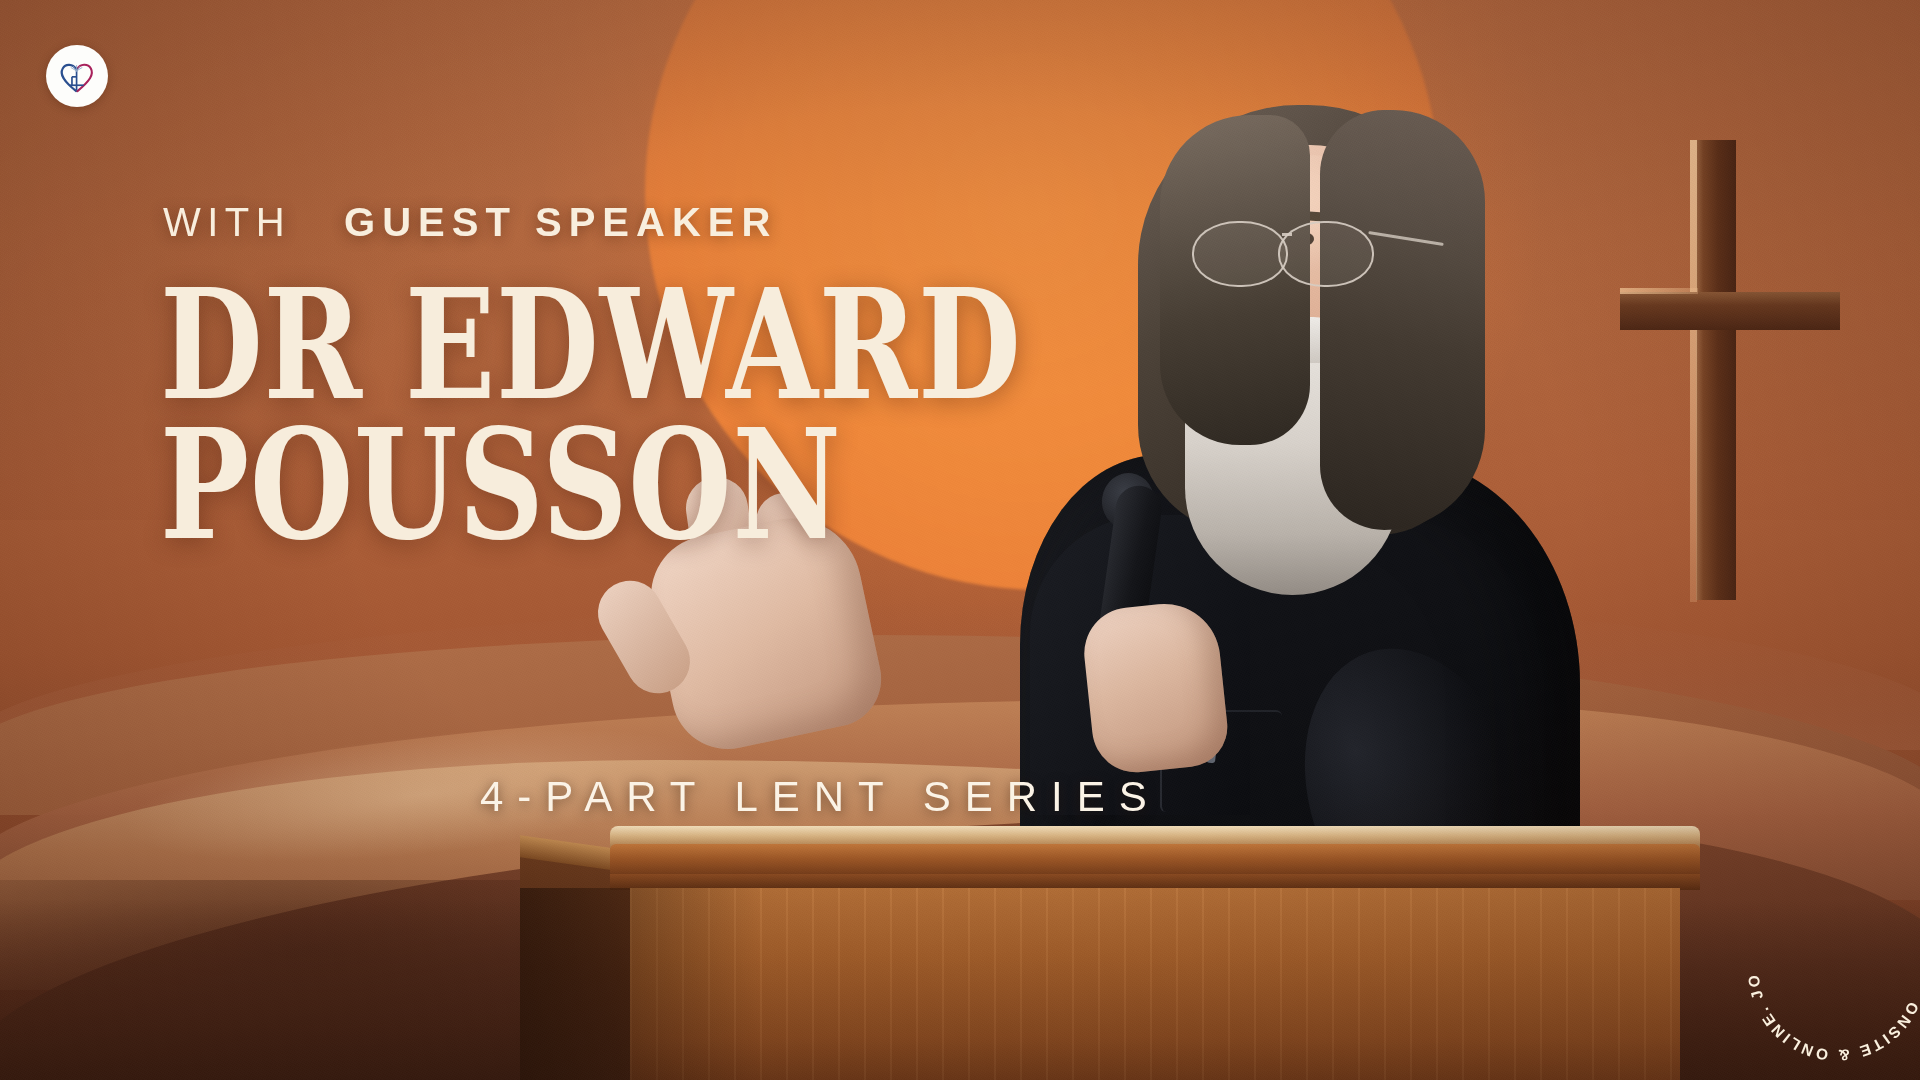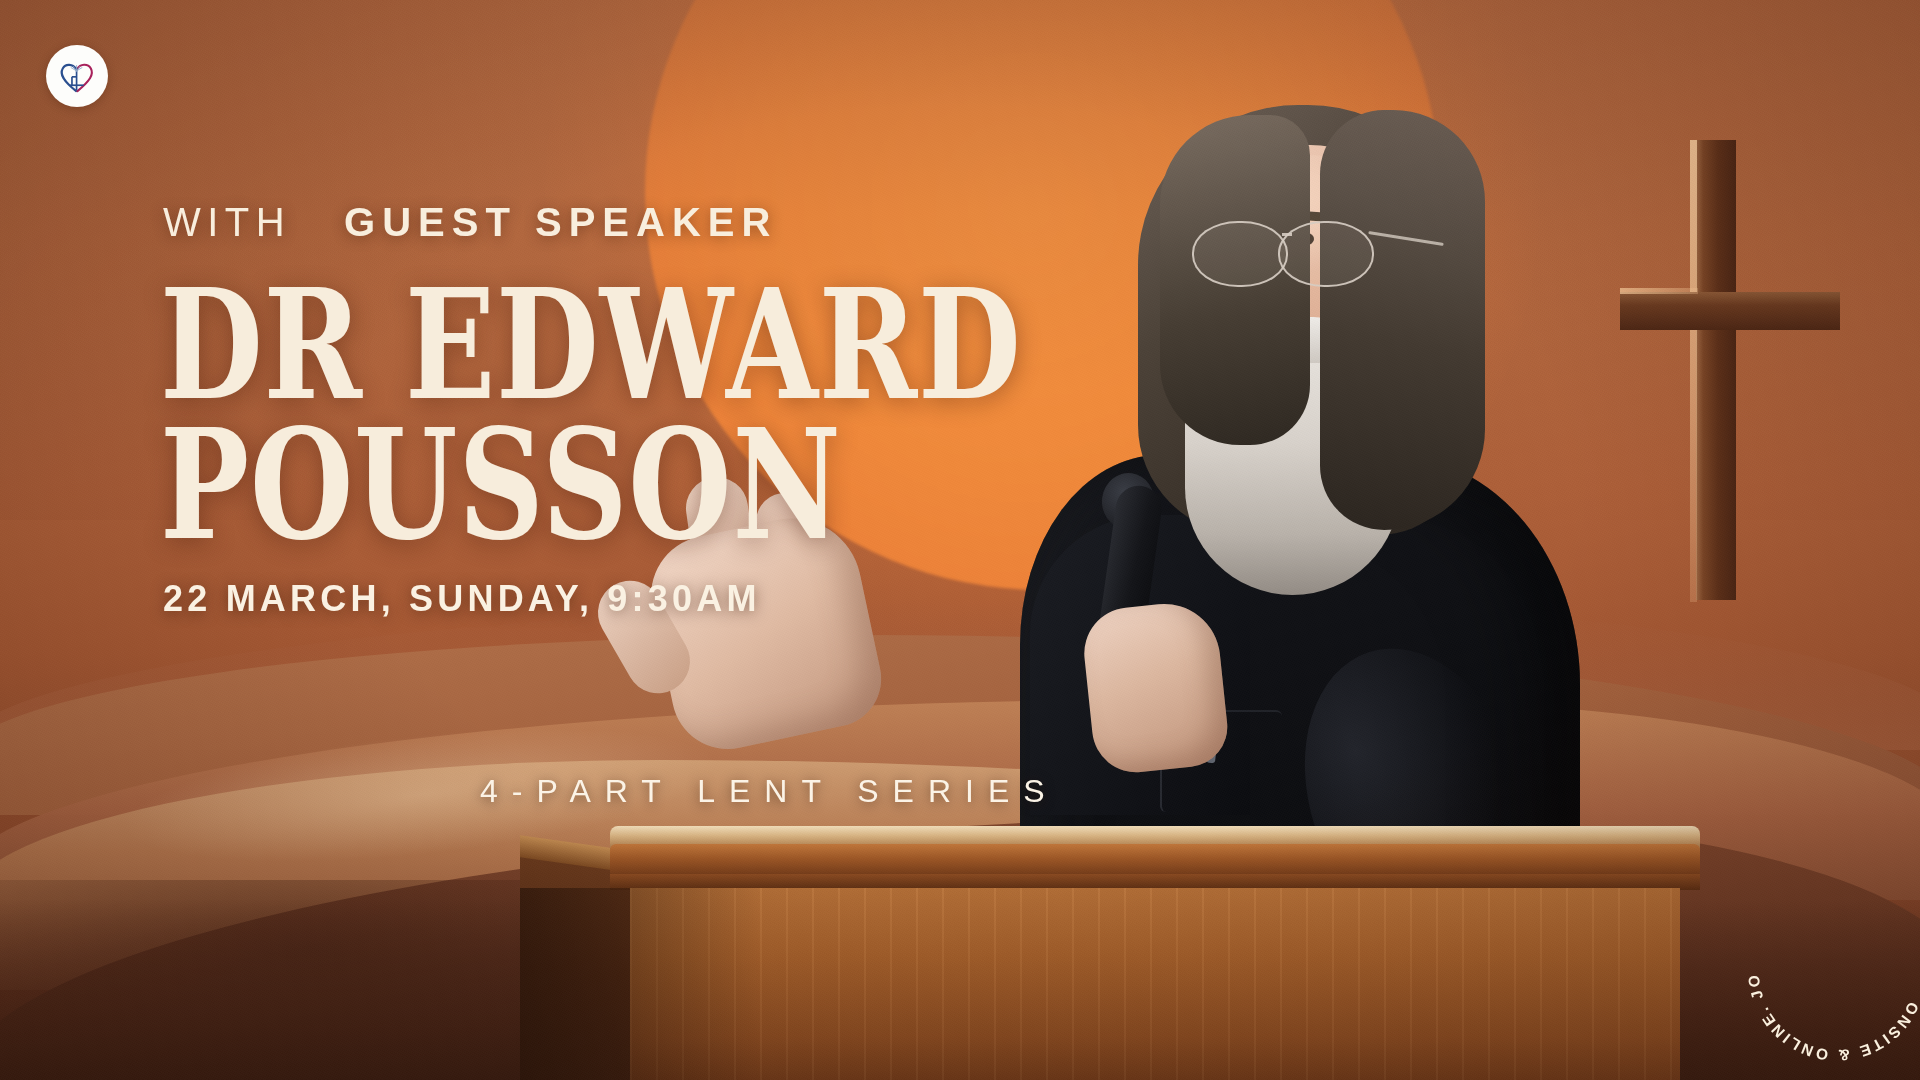--- a/index.html
+++ b/index.html
@@ -228,21 +228,21 @@
 
   .datetime{
     position:absolute;left:163px;top:578px;
     font-size:36px;font-weight:700;letter-spacing:4.2px;color:#faf1e2;
     text-shadow:0 2px 14px rgba(50,18,6,0.5);
     white-space:nowrap;
   }
 
   .series{
     position:absolute;left:480px;top:773px;
-    font-size:32px;font-weight:300;letter-spacing:14px;color:#fbf3e6;
+    font-size:42px;font-weight:300;letter-spacing:14px;color:#fbf3e6;
     text-shadow:0 2px 12px rgba(35,14,5,0.55);
     white-space:nowrap;
   }
 
   .badge{position:absolute;left:1737px;top:872px;width:200px;height:200px;}
   .badge svg{width:200px;height:200px;overflow:visible;}
   .badge text{
     font-family:"Liberation Sans",sans-serif;
     font-size:15.5px;font-weight:600;letter-spacing:2.6px;
     fill:#faf0de;
@@ -358,21 +358,20 @@
     <span class="thin">WITH</span>
     <span>&nbsp;</span>
     <span class="bold">GUEST SPEAKER</span>
   </div>
 
   <div class="title">
     <span class="l1">DR EDWARD</span>
     <span class="l2">POUSSON</span>
   </div>
 
-  <div class="datetime">22 MARCH, SUNDAY, 9:30AM</div>
 
   <div class="series">4-PART LENT SERIES</div>
 
   <div class="badge">
     <svg viewBox="0 0 200 200">
       <defs>
         <path id="circlePath" d="M 100,100 m -78,0 a 78,78 0 1,1 156,0 a 78,78 0 1,1 -156,0"></path>
       </defs>
       <text>
         <textPath href="#circlePath" startOffset="56%">ONSITE &amp; ONLINE. JOIN US </textPath>

